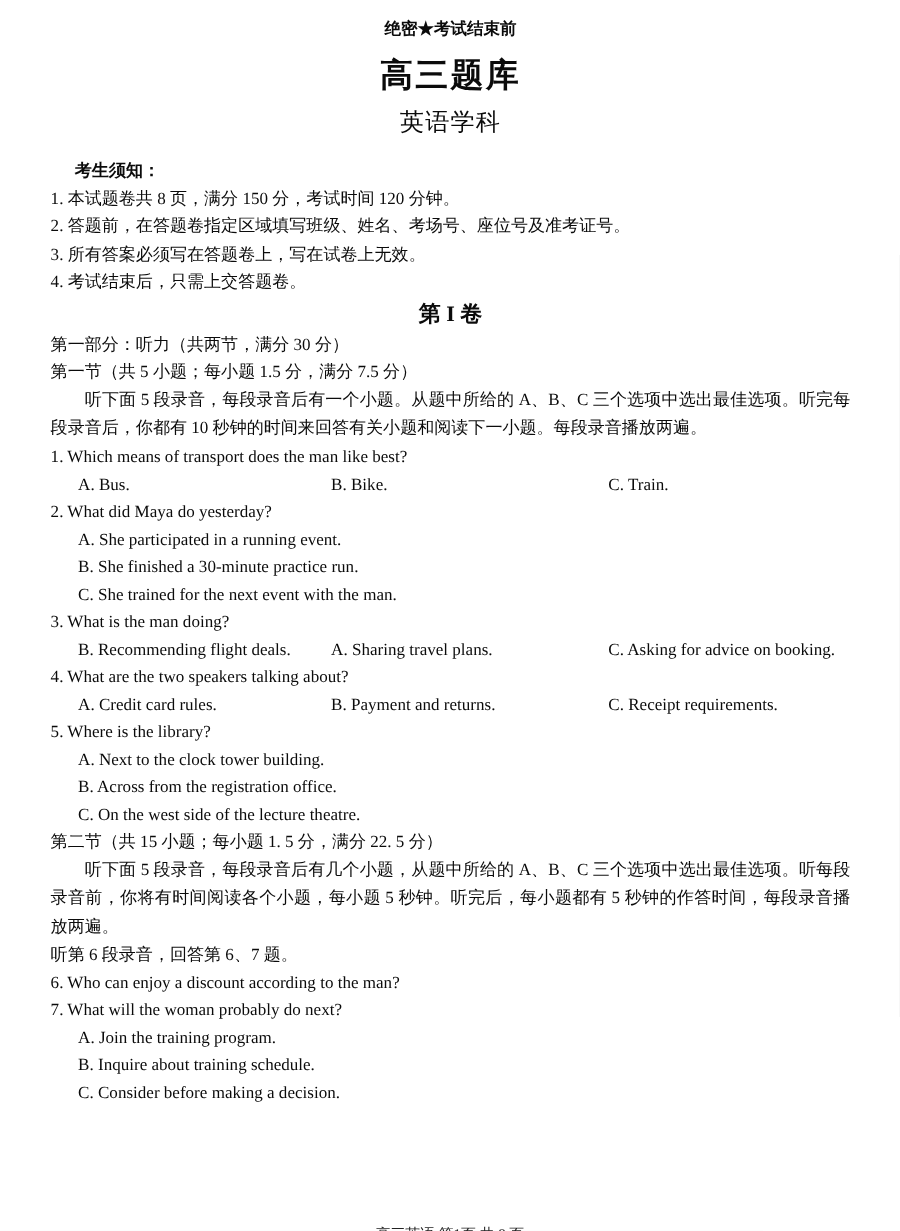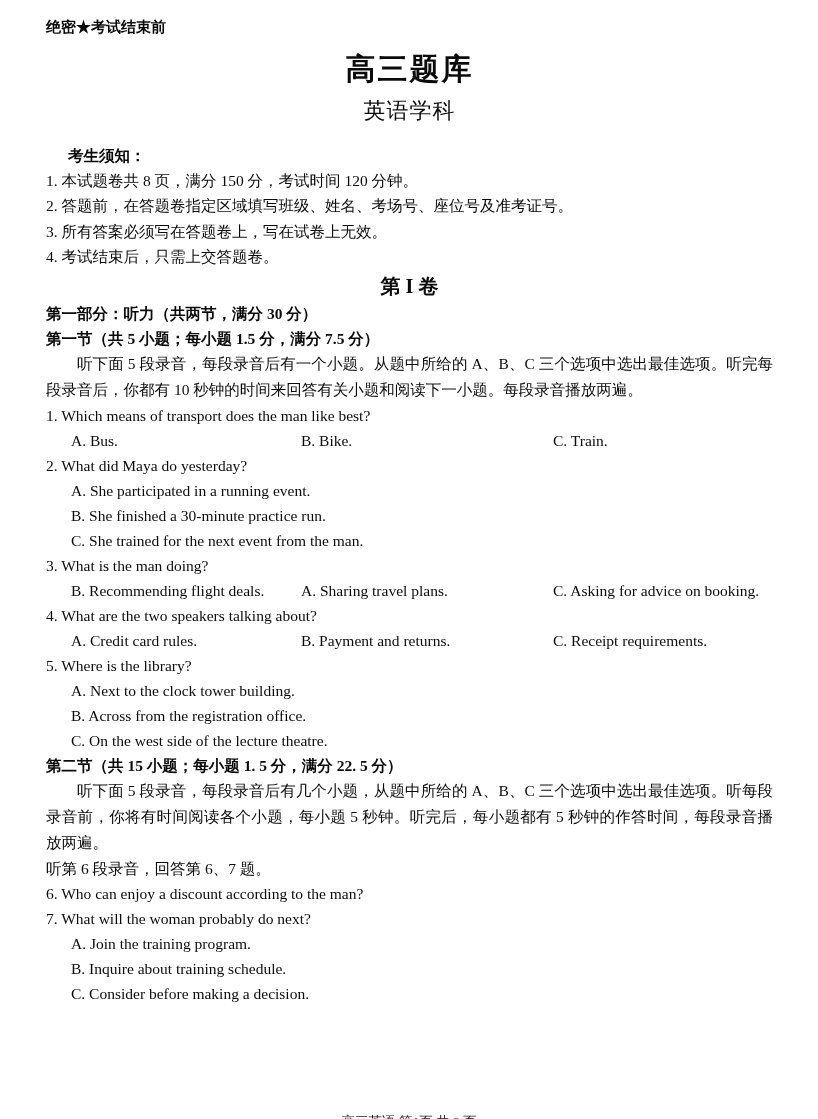--- a/index.html
+++ b/index.html
@@ -10,27 +10,27 @@
     height: 1119px;
     margin: 0 auto;
     background: #ffffff;
     color: #0b0b0b;
     font-family: "Liberation Serif", "DejaVu Serif", serif;
     font-size: 15.5px;
     line-height: 25px;
     padding: 14px 45px 0 46px;
     overflow: hidden;
   }
-  .secrecy { font-weight: bold; font-size: 15px; line-height: 26px; }
+  .secrecy { font-weight: bold; font-size: 15px; line-height: 26px; text-align: center; }
   .title { text-align: center; font-size: 30px; font-weight: bold; line-height: 44px; margin: 7px 0 0; letter-spacing: 2px; }
   .subtitle { text-align: center; font-size: 22px; font-weight: 500; line-height: 36px; margin: 2px 0 0; letter-spacing: 1px; }
   .notice-heading { font-weight: bold; margin-top: 14px; margin-left: 22px; }
   .notice-item { line-height: 25.4px; }
   .volume-title { text-align: center; font-size: 20px; font-weight: bold; line-height: 30px; margin: 1px 0 0; }
-  .part-heading, .section-heading { font-weight: bold; line-height: 25px; }
+  .part-heading, .section-heading { font-weight: normal; line-height: 25px; }
   .instructions { text-align: justify; text-indent: 2em; line-height: 26px; margin: 0; }
   .audio-note { line-height: 25px; }
   .q-text { line-height: 25px; }
   .options-row { display: flex; padding-left: 25px; line-height: 25px; }
   .options-row .opt:nth-child(1) { width: 230px; }
   .options-row .opt:nth-child(2) { width: 252px; }
   .options-row .opt:nth-child(3) { flex: 1; }
   .options-stack .opt { padding-left: 25px; line-height: 25px; }
   .footer {
     position: absolute;
@@ -74,21 +74,21 @@
       <span class="opt">B. Bike.</span>
       <span class="opt">C. Train.</span>
     </div>
   </div>
 
   <div class="question">
     <div class="q-text">2. What did Maya do yesterday?</div>
     <div class="options-stack">
       <div class="opt">A. She participated in a running event.</div>
       <div class="opt">B. She finished a 30-minute practice run.</div>
-      <div class="opt">C. She trained for the next event from the man.</div>
+      <div class="opt">C. She trained for the next event with the man.</div>
     </div>
   </div>
 
   <div class="question">
     <div class="q-text">3. What is the man doing?</div>
     <div class="options-row">
       <span class="opt">B. Recommending flight deals.</span>
       <span class="opt">A. Sharing travel plans.</span>
       <span class="opt">C. Asking for advice on booking.</span>
     </div>

